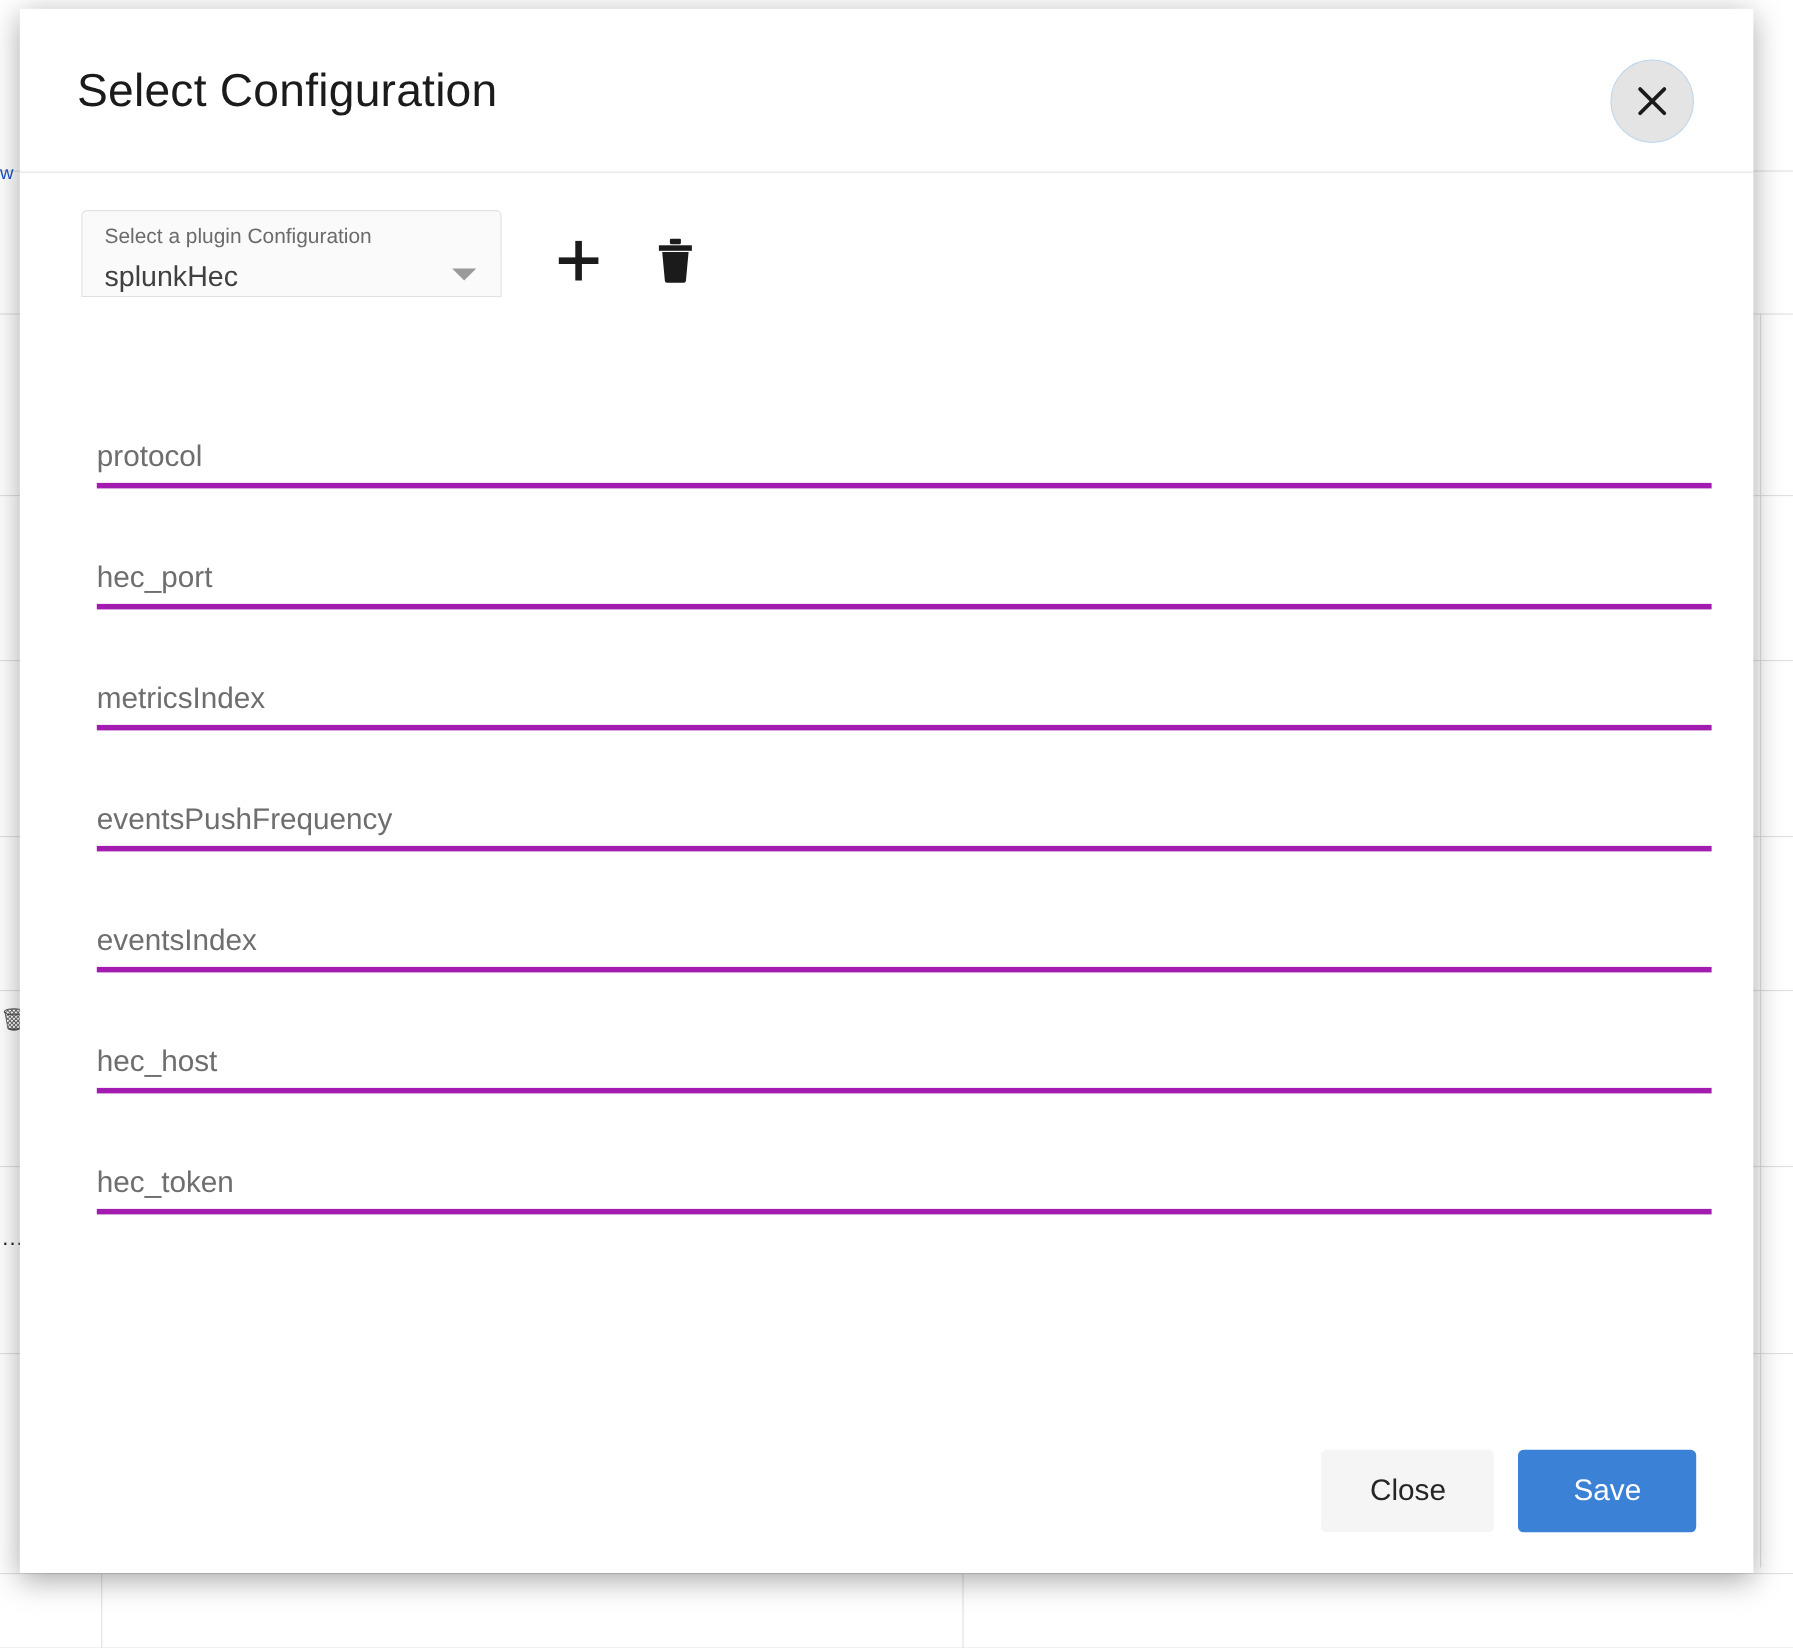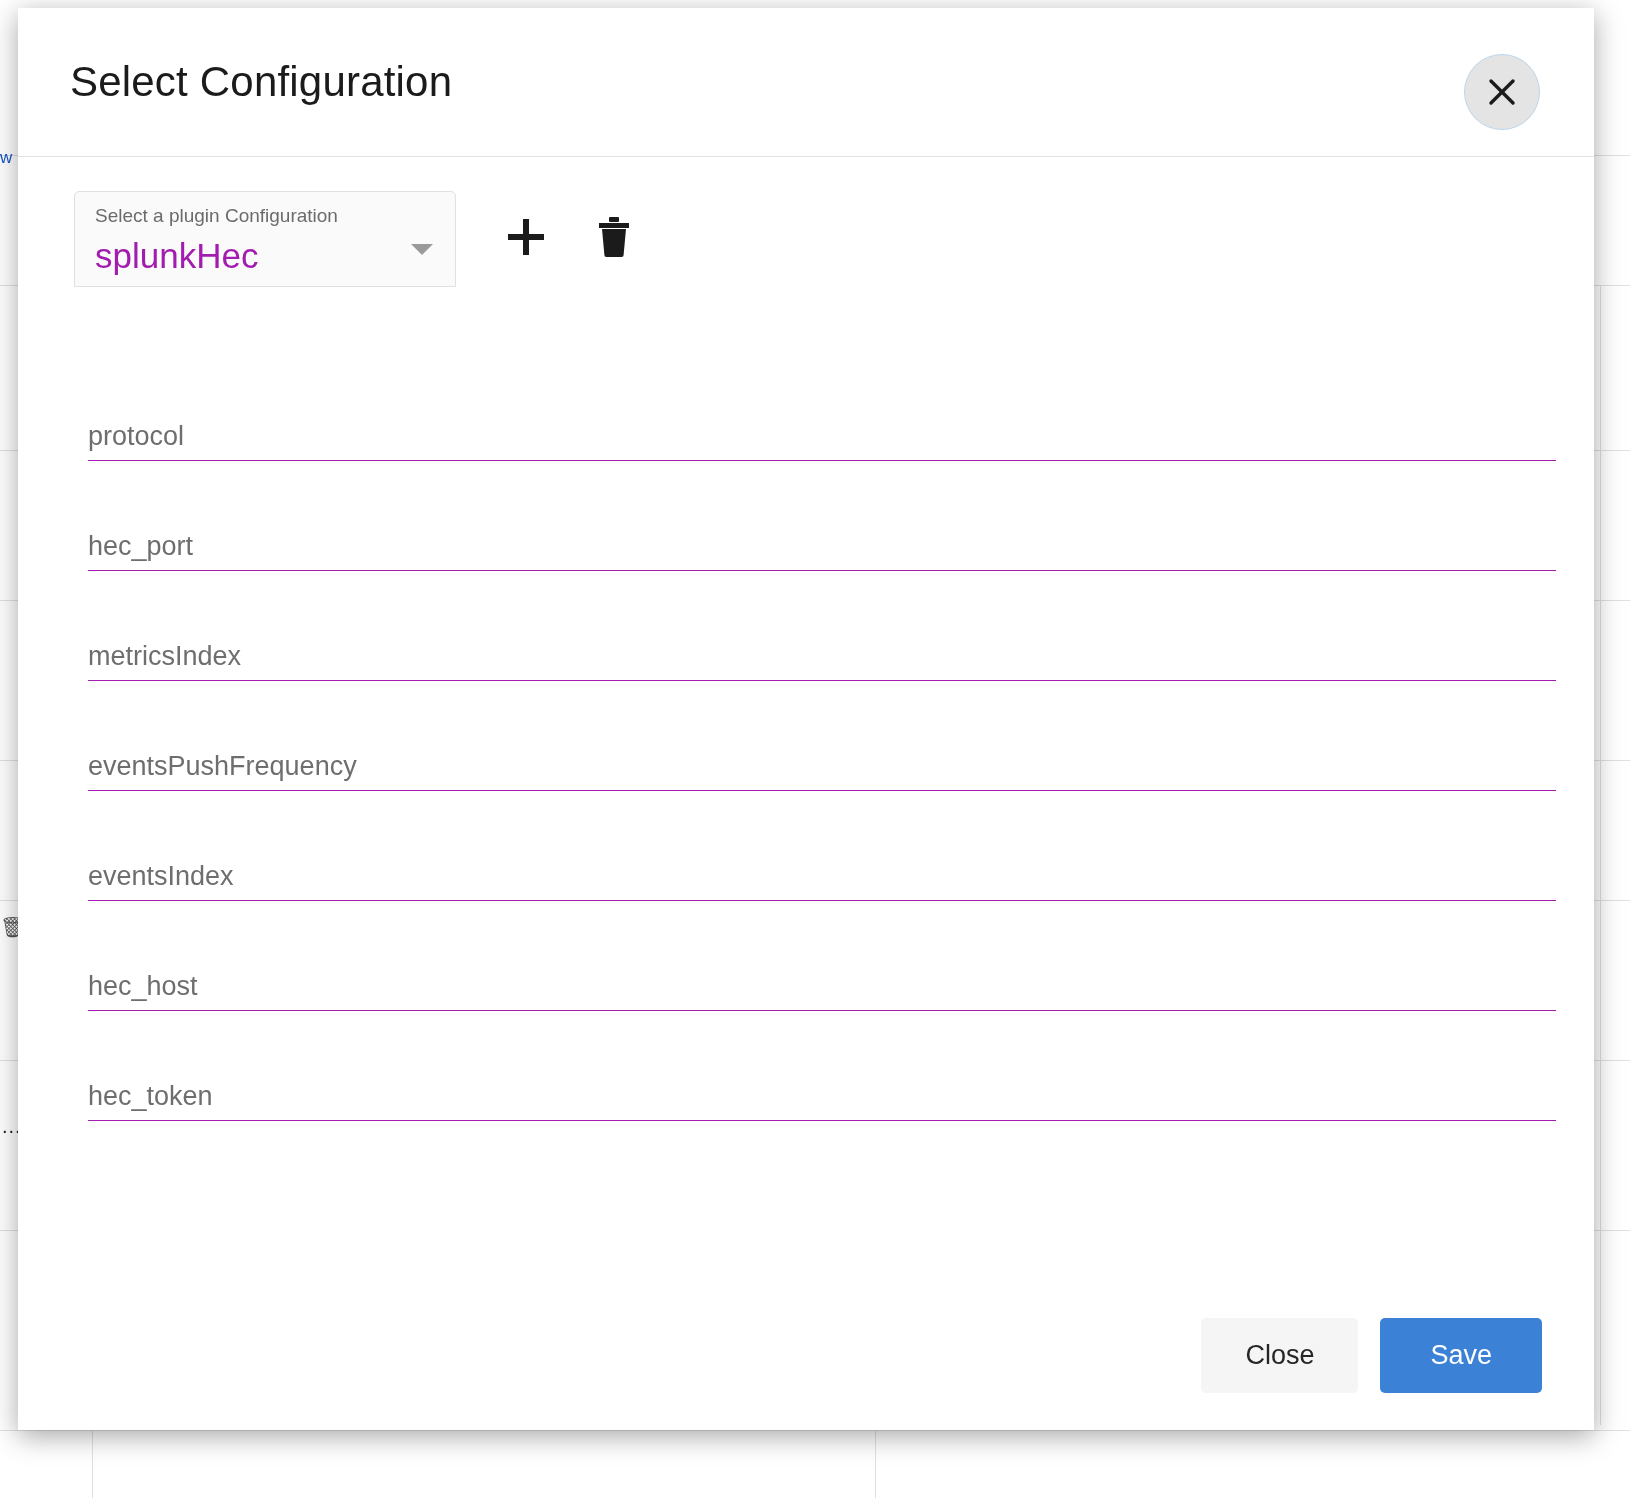--- a/index.html
+++ b/index.html
@@ -94,41 +94,41 @@
   }
 
   
   .select-row {
     display: flex;
     align-items: flex-start;
     padding: 34px 0 0 56px;
   }
   .select-field {
     width: 382px;
-    height: 96px;
+    height: 79px;
     background: #fafafa;
     border: 1px solid #e1e1e1;
     border-radius: 5px 5px 0 0;
     position: relative;
     box-sizing: border-box;
     cursor: pointer;
   }
   .select-label {
     position: absolute;
     left: 20px;
     top: 13px;
     font-size: 19px;
     color: #6b6b6b;
   }
   .select-value {
     position: absolute;
     left: 20px;
     top: 44px;
-    font-size: 35px;
-    color: #a21caf;
+    font-size: 26px;
+    color: #404040;
   }
   .select-arrow {
     position: absolute;
     right: 22px;
     top: 52px;
     width: 0;
     height: 0;
     border-left: 11px solid transparent;
     border-right: 11px solid transparent;
     border-top: 11px solid #9a9a9a;
@@ -149,21 +149,21 @@
   .icon-btn.add { margin-left: 42px; }
   .icon-btn.delete { margin-left: 32px; }
 
   
   .fields {
     margin-top: 64px;
     padding: 0 38px 0 70px;
   }
   .field {
     height: 110px;
-    border-bottom: 1px solid #a21caf;
+    border-bottom: 5px solid #a21caf;
     display: flex;
     align-items: flex-end;
     box-sizing: border-box;
     padding-bottom: 8px;
     cursor: text;
   }
   .field-placeholder {
     font-size: 27px;
     color: #6e6e6e;
     line-height: 1.1;

